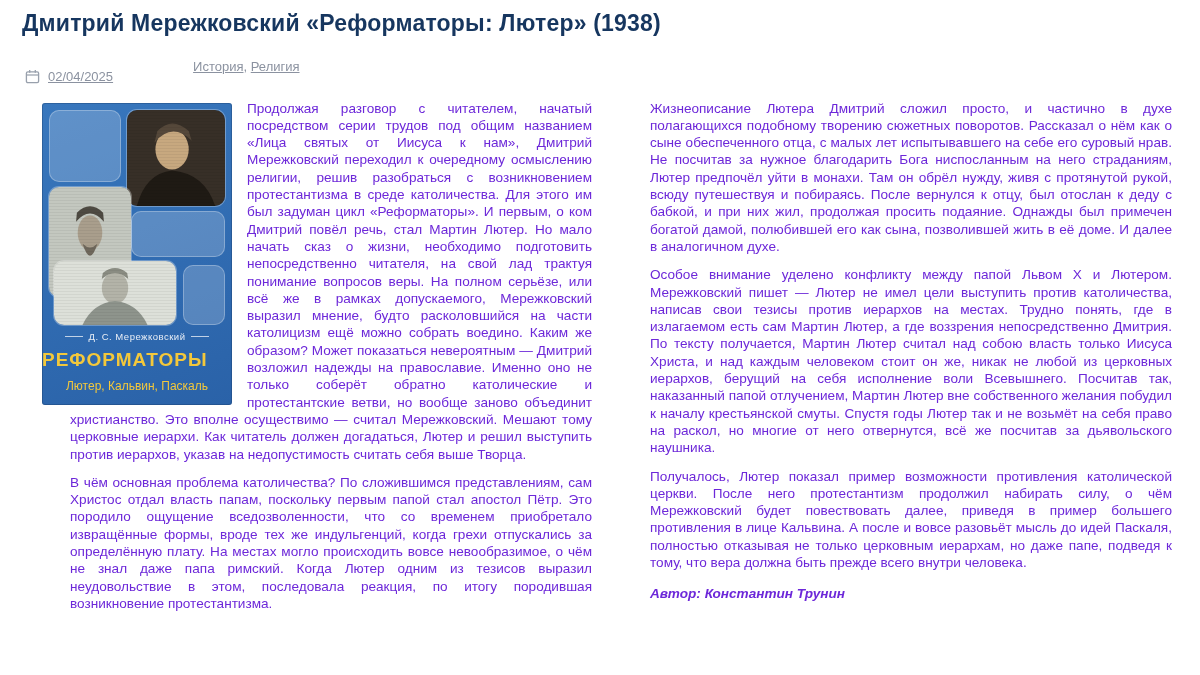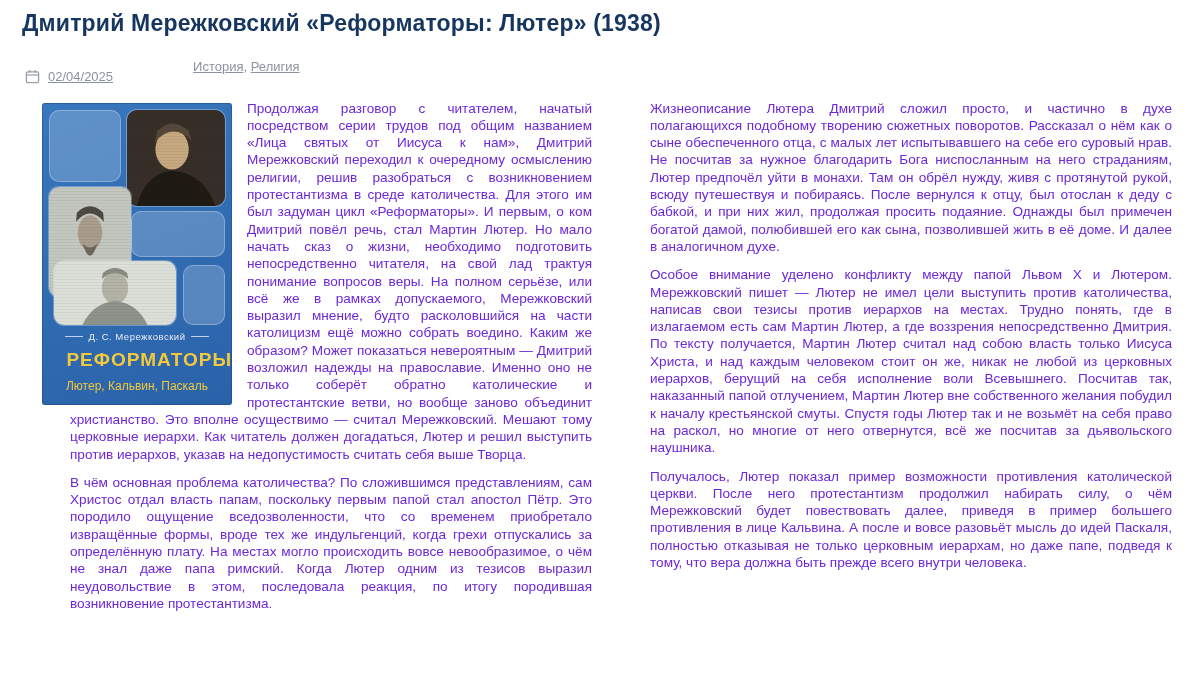--- a/index.html
+++ b/index.html
@@ -66,21 +66,21 @@
   .cover-author {
     position: absolute; left: 0; right: 0; top: 228px;
     display: flex; align-items: center; justify-content: center; gap: 6px;
     color: #e8eef6; font-size: 9.5px; letter-spacing: 0.5px;
   }
   .cover-author:before, .cover-author:after {
     content: ""; width: 18px; height: 1px; background: rgba(255,255,255,.7);
   }
   .cover-title {
     position: absolute; left: 0; right: 0; top: 246px;
-    text-align: right; color: #f3c83b; font-weight: bold;
+    text-align: left; color: #f3c83b; font-weight: bold;
     font-size: 19px; letter-spacing: 1px;
   }
   .cover-subtitle {
     position: absolute; left: 0; right: 0; top: 276px;
     text-align: center; color: #f3c83b; font-size: 12px;
   }
 
   .cal-icon { display: inline-flex; }
 </style>
 </head>
@@ -153,16 +153,17 @@
       </div>
 
       <p>Продолжая разговор с читателем, начатый посредством серии трудов под общим названием «Лица святых от Иисуса к нам», Дмитрий Мережковский переходил к очередному осмыслению религии, решив разобраться с возникновением протестантизма в среде католичества. Для этого им был задуман цикл «Реформаторы». И первым, о ком Дмитрий повёл речь, стал Мартин Лютер. Но мало начать сказ о жизни, необходимо подготовить непосредственно читателя, на свой лад трактуя понимание вопросов веры. На полном серьёзе, или всё же в рамках допускаемого, Мережковский выразил мнение, будто расколовшийся на части католицизм ещё можно собрать воедино. Каким же образом? Может показаться невероятным — Дмитрий возложил надежды на православие. Именно оно не только соберёт обратно католические и протестантские ветви, но вообще заново объединит христианство. Это вполне осуществимо — считал Мережковский. Мешают тому церковные иерархи. Как читатель должен догадаться, Лютер и решил выступить против иерархов, указав на недопустимость считать себя выше Творца.</p>
       <p>В чём основная проблема католичества? По сложившимся представлениям, сам Христос отдал власть папам, поскольку первым папой стал апостол Пётр. Это породило ощущение вседозволенности, что со временем приобретало извращённые формы, вроде тех же индульгенций, когда грехи отпускались за определённую плату. На местах могло происходить вовсе невообразимое, о чём не знал даже папа римский. Когда Лютер одним из тезисов выразил неудовольствие в этом, последовала реакция, по итогу породившая возникновение протестантизма.</p>
     </div>
 
     <div class="col">
       <p>Жизнеописание Лютера Дмитрий сложил просто, и частично в духе полагающихся подобному творению сюжетных поворотов. Рассказал о нём как о сыне обеспеченного отца, с малых лет испытывавшего на себе его суровый нрав. Не посчитав за нужное благодарить Бога ниспосланным на него страданиям, Лютер предпочёл уйти в монахи. Там он обрёл нужду, живя с протянутой рукой, всюду путешествуя и побираясь. После вернулся к отцу, был отослан к деду с бабкой, и при них жил, продолжая просить подаяние. Однажды был примечен богатой дамой, полюбившей его как сына, позволившей жить в её доме. И далее в аналогичном духе.</p>
       <p>Особое внимание уделено конфликту между папой Львом X и Лютером. Мережковский пишет — Лютер не имел цели выступить против католичества, написав свои тезисы против иерархов на местах. Трудно понять, где в излагаемом есть сам Мартин Лютер, а где воззрения непосредственно Дмитрия. По тексту получается, Мартин Лютер считал над собою власть только Иисуса Христа, и над каждым человеком стоит он же, никак не любой из церковных иерархов, берущий на себя исполнение воли Всевышнего. Посчитав так, наказанный папой отлучением, Мартин Лютер вне собственного желания побудил к началу крестьянской смуты. Спустя годы Лютер так и не возьмёт на себя право на раскол, но многие от него отвернутся, всё же посчитав за дьявольского наушника.</p>
       <p>Получалось, Лютер показал пример возможности противления католической церкви. После него протестантизм продолжил набирать силу, о чём Мережковский будет повествовать далее, приведя в пример большего противления в лице Кальвина. А после и вовсе разовьёт мысль до идей Паскаля, полностью отказывая не только церковным иерархам, но даже папе, подведя к тому, что вера должна быть прежде всего внутри человека.</p>
+      <p class="author-line">Автор: Константин Трунин</p>
     </div>
 
   </div>
 </div>
 
 </body></html>

